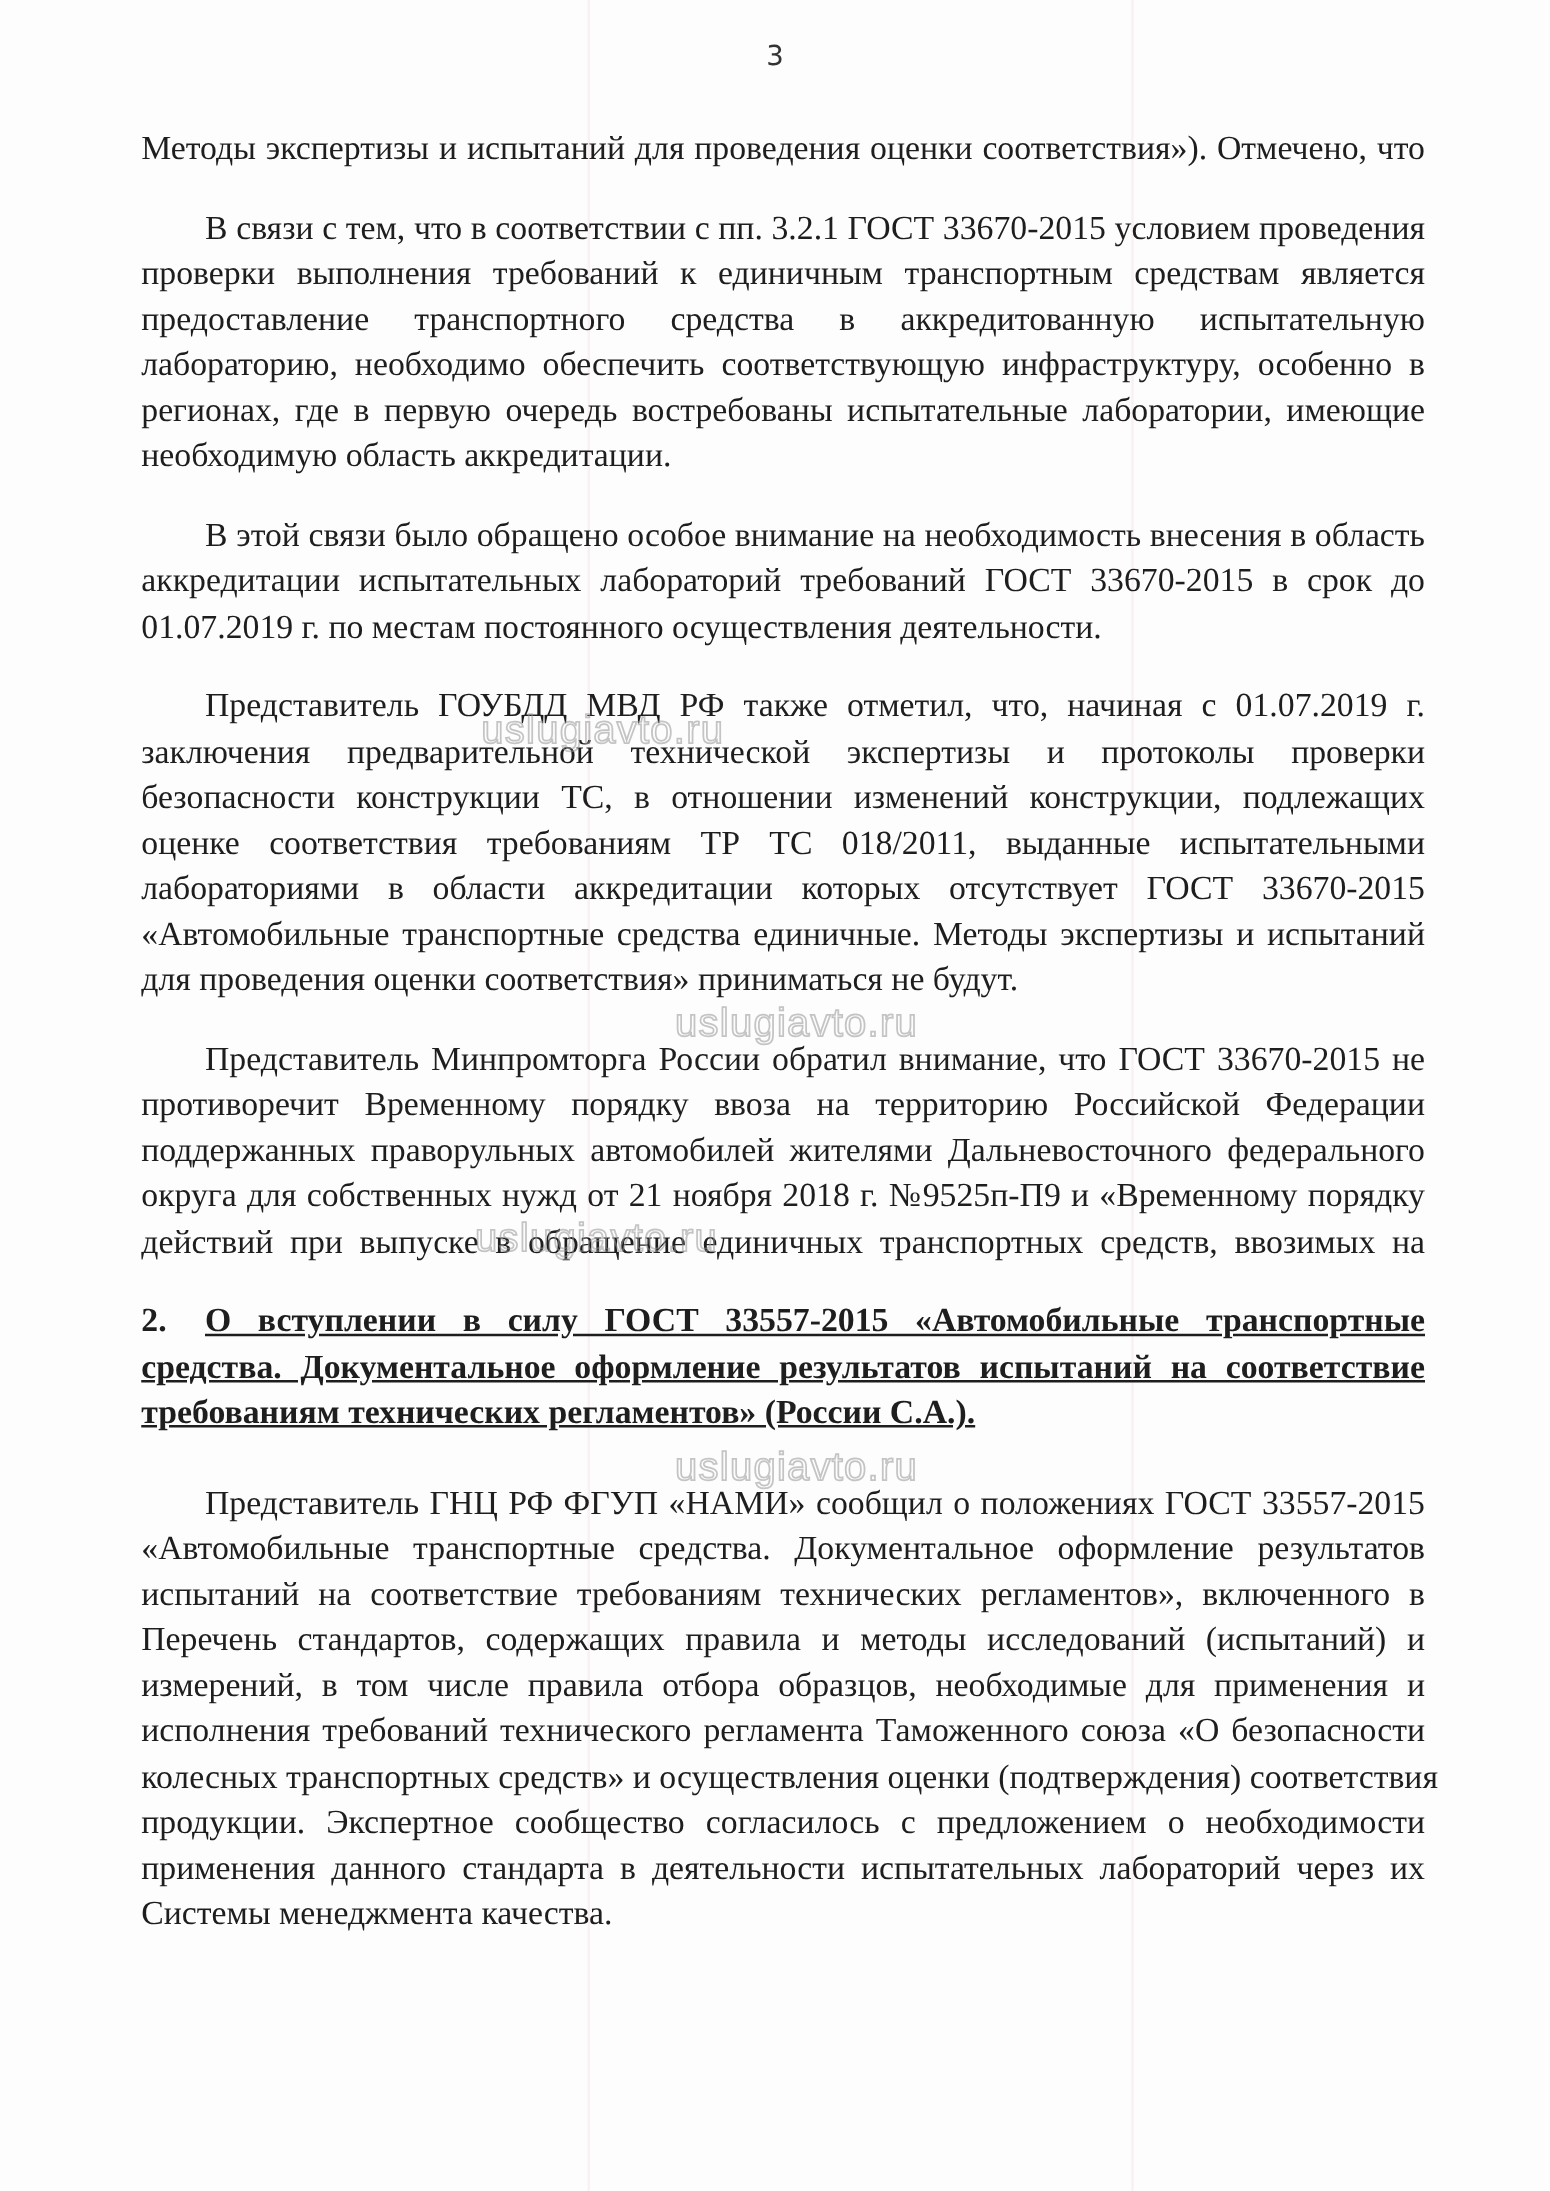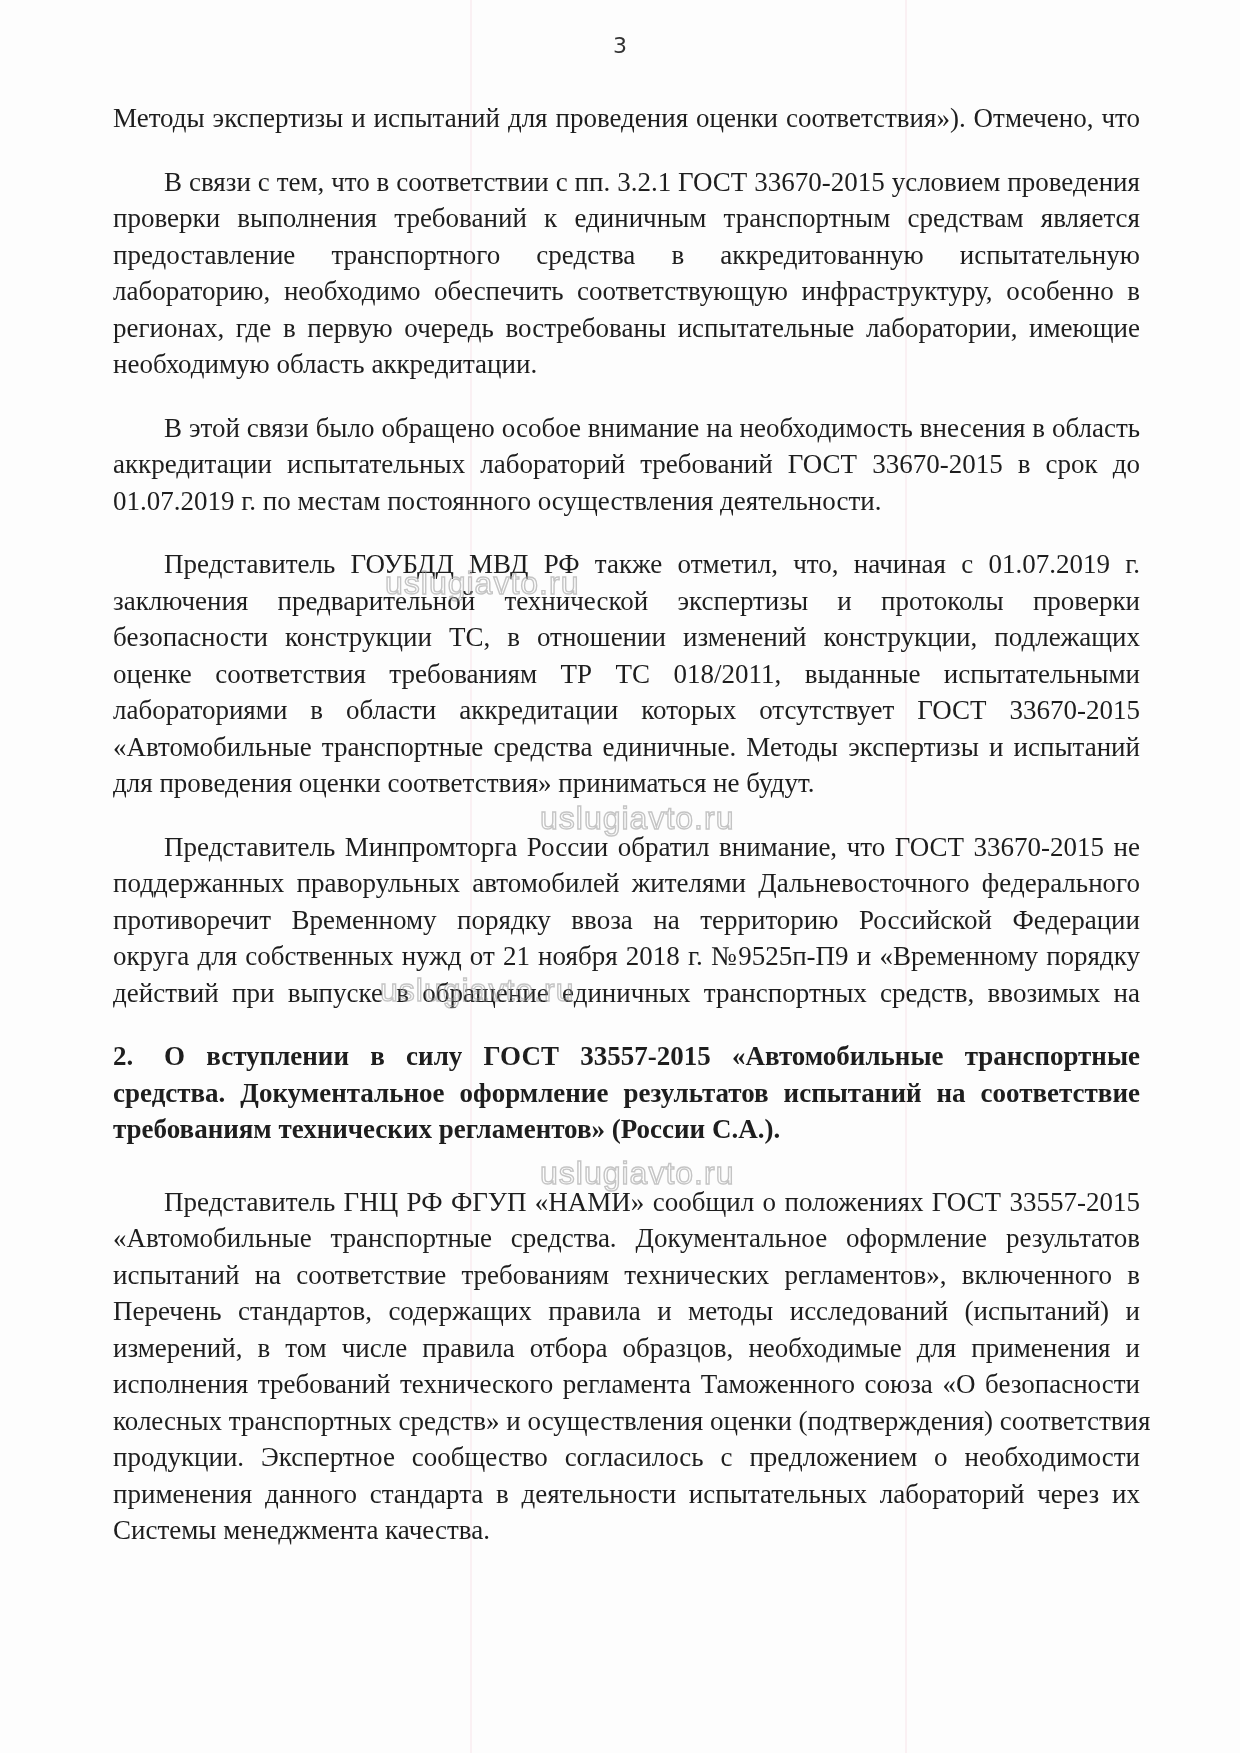--- a/index.html
+++ b/index.html
@@ -20,21 +20,21 @@
       font-size: 22px; color: #333;
     }
     .body-text {
       position: absolute; left: 113px; top: 100px; width: 1027px;
       font-size: 27px; line-height: 36.5px;
     }
     .para { margin: 0 0 27px 0; }
     .line { display: block; text-align: justify; text-align-last: justify; white-space: nowrap; overflow: visible; }
     .line.last { text-align-last: left; }
     .line.first { text-indent: 51px; }
-    .heading { font-weight: bold; margin-top: 6px; margin-bottom: 36px; }
+    .heading { font-weight: bold; margin-top: 6px; margin-bottom: 36px; text-decoration: underline; }
     .heading .num { display: inline-block; width: 51px; }
     .watermark {
       position: absolute;
       font-family: "Liberation Sans", "DejaVu Sans", sans-serif;
       font-size: 32px; font-weight: normal;
       color: transparent;
       -webkit-text-stroke: 1.4px rgba(150, 150, 150, 0.55);
       letter-spacing: 1px;
       pointer-events: none;
     }
@@ -69,22 +69,22 @@
         <span class="line first">Представитель ГОУБДД МВД РФ также отметил, что, начиная с 01.07.2019 г.</span>
         <span class="line">заключения предварительной технической экспертизы и протоколы проверки</span>
         <span class="line">безопасности конструкции ТС, в отношении изменений конструкции, подлежащих</span>
         <span class="line">оценке соответствия требованиям ТР ТС 018/2011, выданные испытательными</span>
         <span class="line">лабораториями в области аккредитации которых отсутствует ГОСТ 33670-2015</span>
         <span class="line">«Автомобильные транспортные средства единичные. Методы экспертизы и испытаний</span>
         <span class="line last">для проведения оценки соответствия» приниматься не будут.</span>
       </div>
       <div class="para">
         <span class="line first">Представитель Минпромторга России обратил внимание, что ГОСТ 33670-2015 не</span>
+        <span class="line">противоречит Временному порядку ввоза на территорию Российской Федерации</span>
         <span class="line">поддержанных праворульных автомобилей жителями Дальневосточного федерального</span>
-        <span class="line">противоречит Временному порядку ввоза на территорию Российской Федерации</span>
         <span class="line">округа для собственных нужд от 21 ноября 2018 г. №9525п-П9 и «Временному порядку</span>
         <span class="line">действий при выпуске в обращение единичных транспортных средств, ввозимых на</span>
       </div>
       <div class="para heading">
         <span class="line" style="text-align: justify;"><span class="num">2.</span><span>О вступлении в силу ГОСТ 33557-2015 «Автомобильные транспортные</span></span>
         <span class="line">средства. Документальное оформление результатов испытаний на соответствие</span>
         <span class="line last">требованиям технических регламентов» (России С.А.).</span>
       </div>
       <div class="para">
         <span class="line first">Представитель ГНЦ РФ ФГУП «НАМИ» сообщил о положениях ГОСТ 33557-2015</span>

